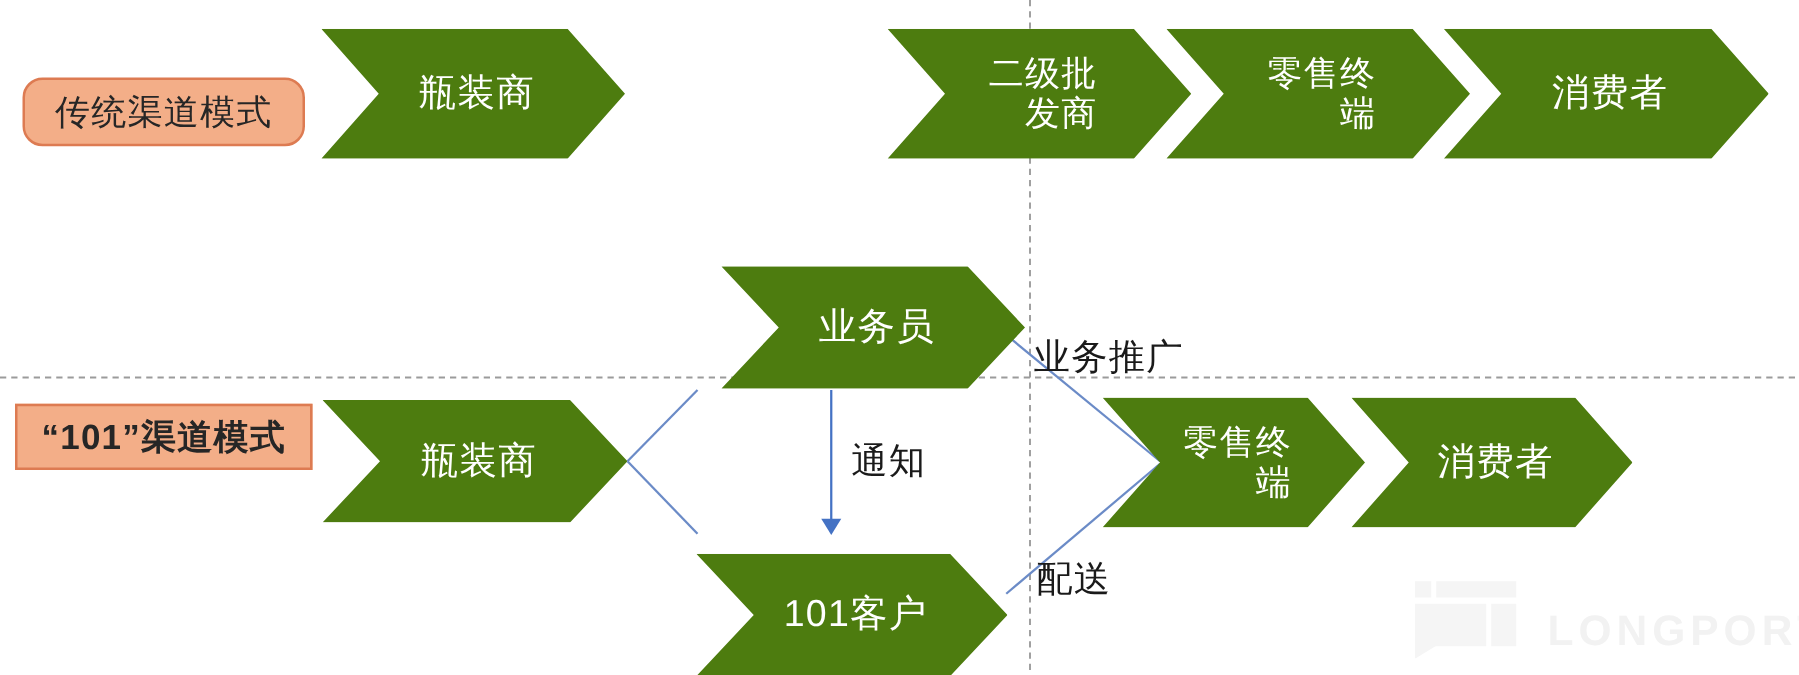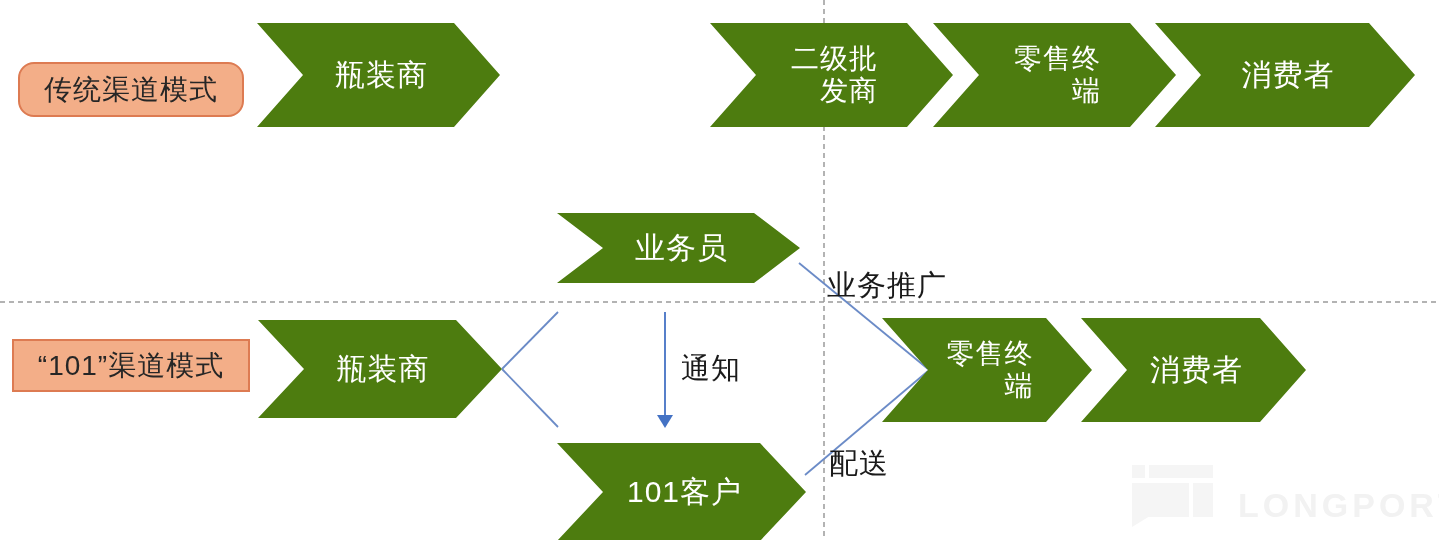--- a/index.html
+++ b/index.html
@@ -80,24 +80,24 @@
 
   <div class="tag" style="left:18px;top:62px;width:226px;height:55px;border-radius:16px;">传统渠道模式</div>
 
   <div class="chev" style="left:257px;top:23px;width:243px;height:104px;">瓶装商</div>
   <div class="chev two-line" style="left:710px;top:23px;width:243px;height:104px;">二级批
 发商</div>
   <div class="chev two-line" style="left:933px;top:23px;width:243px;height:104px;">零售终
 端</div>
   <div class="chev" style="left:1155px;top:23px;width:260px;height:104px;">消费者</div>
 
-  <div class="tag" style="left:12px;top:339px;width:238px;height:53px;">“101”渠道模式</div>
+  <div class="tag" style="left:12px;top:323px;width:238px;height:53px;font-weight:bold;">“101”渠道模式</div>
 
   <div class="chev" style="left:258px;top:320px;width:244px;height:98px;">瓶装商</div>
-  <div class="chev" style="left:557px;top:213px;width:243px;height:70px;">业务员</div>
+  <div class="chev" style="left:577px;top:213px;width:243px;height:98px;">业务员</div>
   <div class="chev" style="left:557px;top:427px;width:249px;height:98px;margin-top:16px;">101客户</div>
   <div class="chev two-line" style="left:882px;top:318px;width:210px;height:104px;">零售终
 端</div>
   <div class="chev" style="left:1081px;top:318px;width:225px;height:104px;">消费者</div>
 
   <div class="anno" style="left:827px;top:266px;">业务推广</div>
   <div class="anno" style="left:669px;top:349px;margin-left:12px;">通知</div>
   <div class="anno" style="left:829px;top:444px;">配送</div>
 
 </div>

